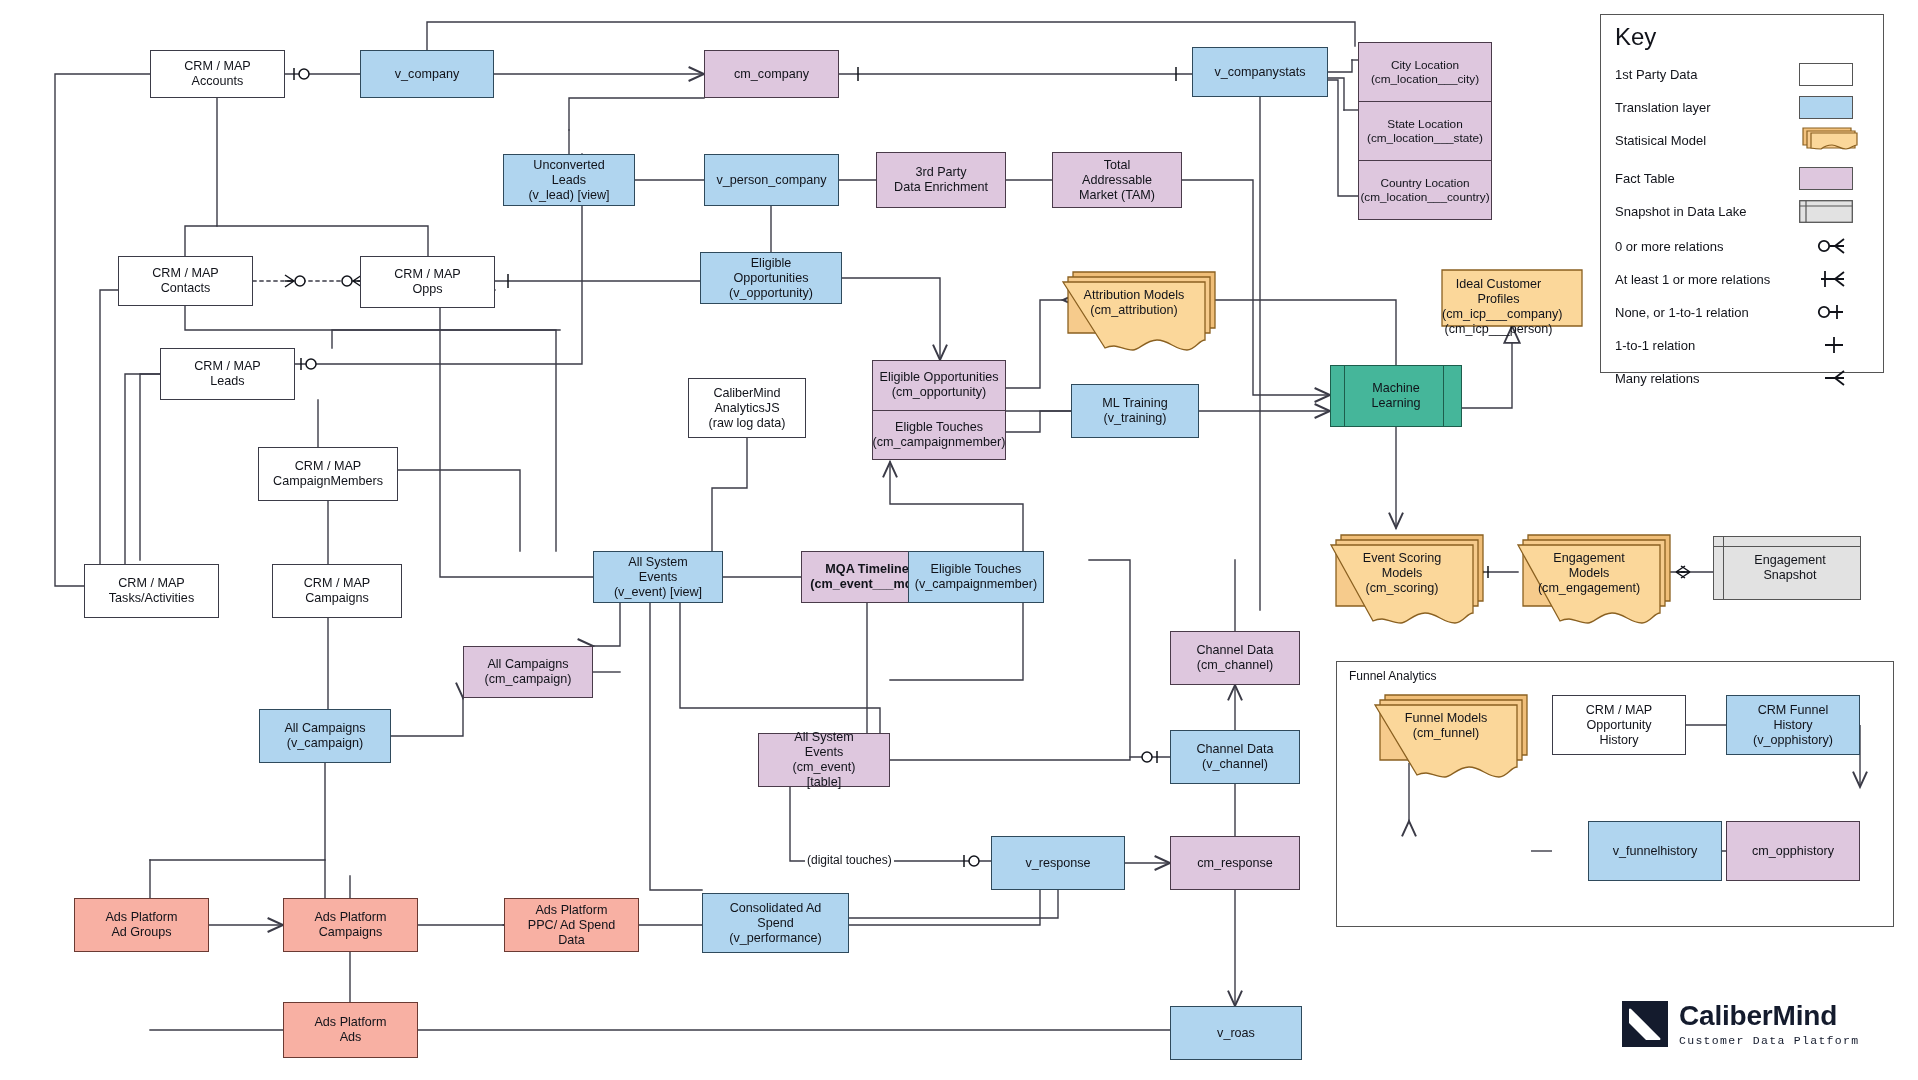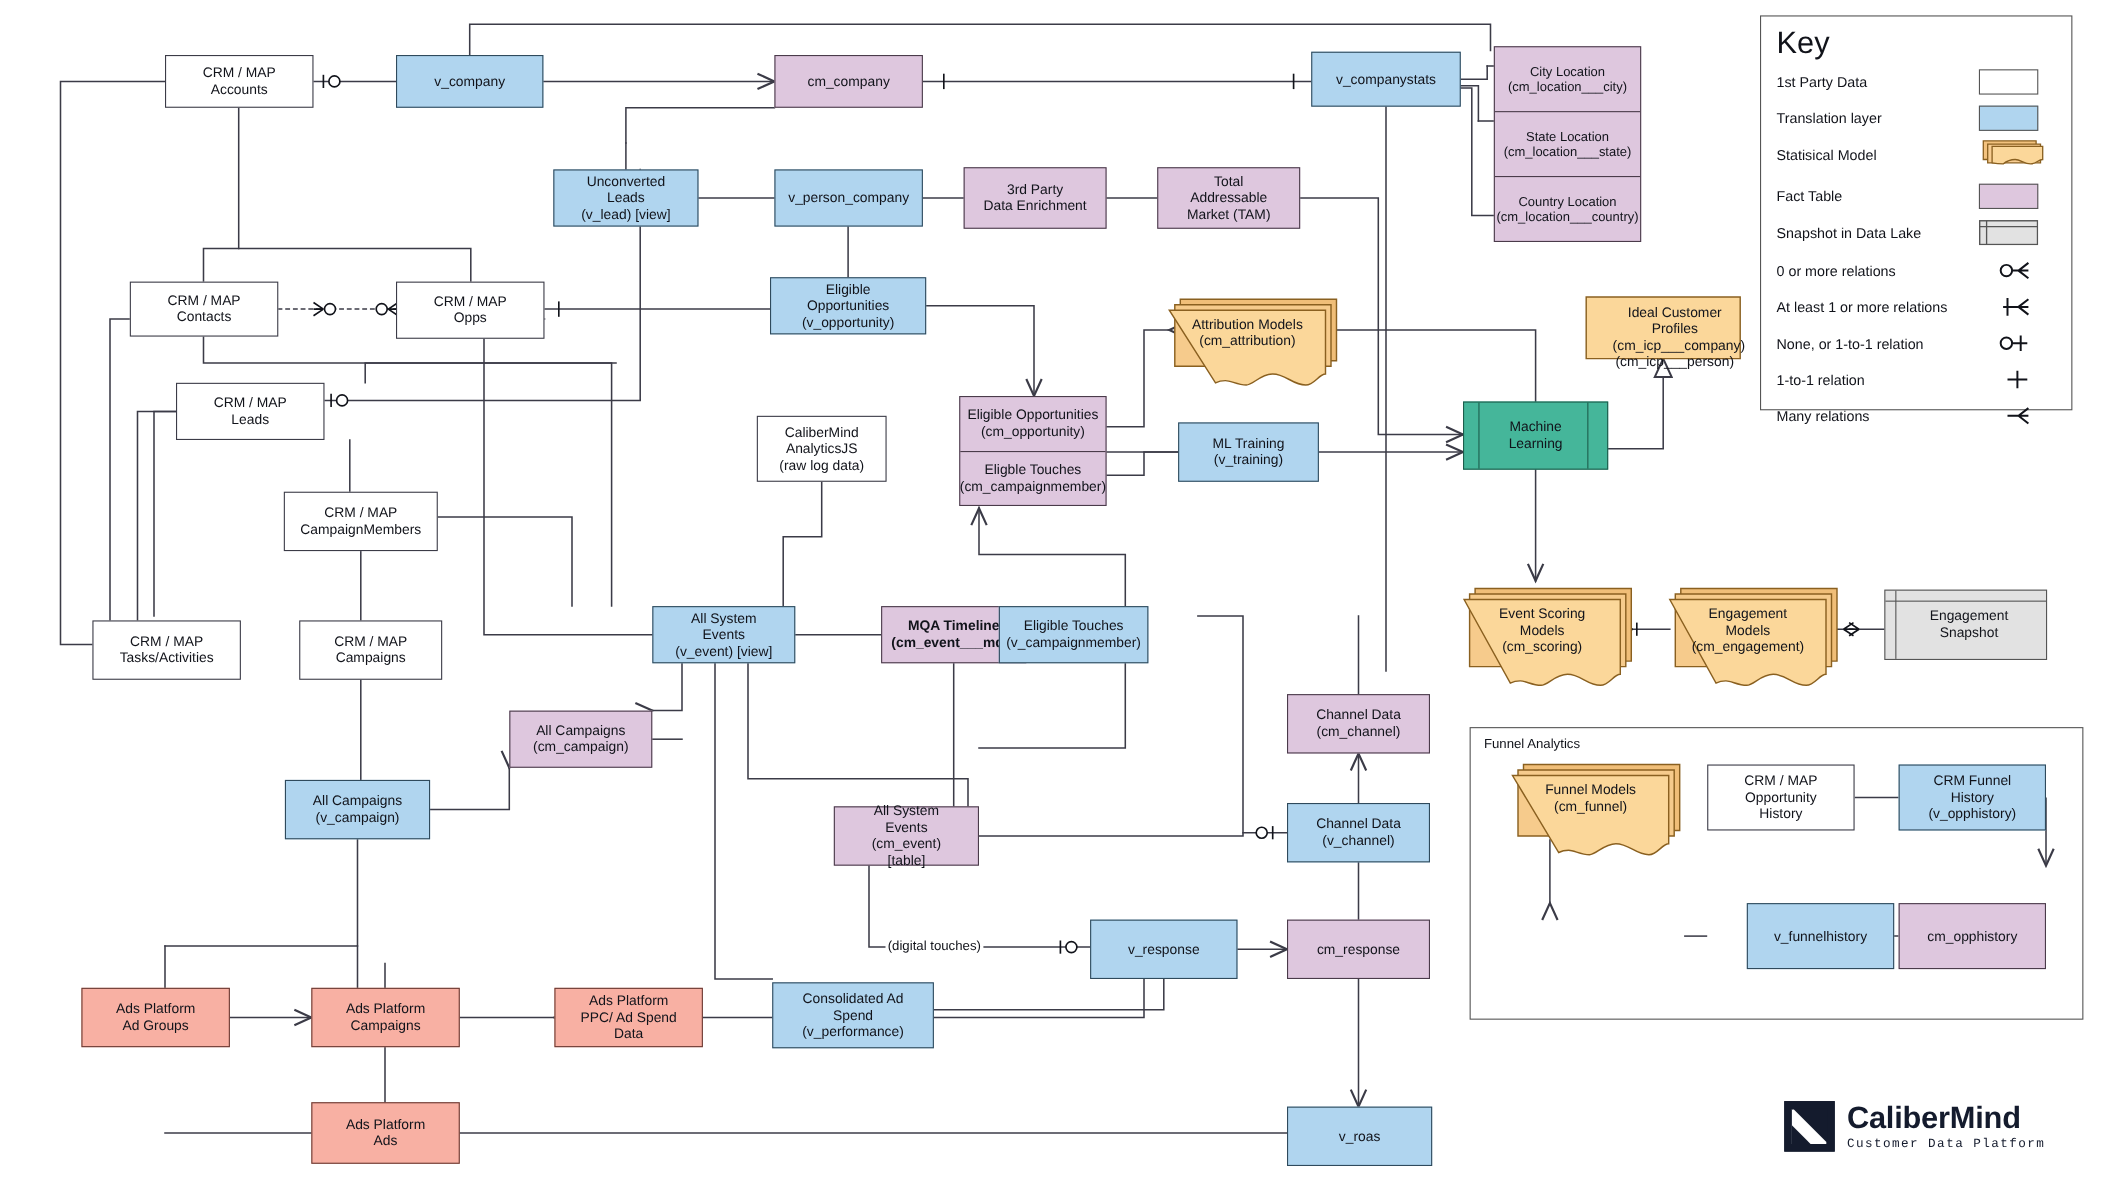--- a/index.html
+++ b/index.html
@@ -45,21 +45,21 @@
   
   .locgrp{position:absolute;box-sizing:border-box;border:1.4px solid #4a3b4a;background:#dec7de;z-index:3;
          display:flex;flex-direction:column;}
   .locgrp .cell{flex:1;display:flex;align-items:center;justify-content:center;text-align:center;
          font-size:11.8px;line-height:14px;color:#11131a;padding:1px 2px;}
   .locgrp .cell + .cell{border-top:1.4px solid #4a3b4a;}
 
   
   #key{position:absolute;left:1600px;top:14px;width:282px;height:357px;background:#fff;
        border:1.3px solid #555;z-index:5;}
-  #key .ktitle{position:absolute;left:14px;top:8px;font-size:28px;color:#11131a;}
+  #key .ktitle{position:absolute;left:14px;top:8px;font-size:24px;color:#11131a;}
   .krow{position:absolute;left:14px;right:12px;height:26px;}
   .krow .klabel{position:absolute;left:0;top:4px;font-size:13px;color:#11131a;white-space:nowrap;}
   .krow .kswatch{position:absolute;right:18px;top:0;width:54px;height:23px;border:1.3px solid #555;box-sizing:border-box;}
   .krow .ksym{position:absolute;right:18px;top:-2px;width:42px;height:26px;}
 
   
   #funnel{position:absolute;left:1336px;top:661px;width:556px;height:264px;
           background:#fff;border:1.3px solid #555;z-index:2;}
   #funnel .ftitle{position:absolute;left:12px;top:7px;font-size:12px;color:#11131a;}
 
@@ -488,21 +488,21 @@
         <path d="M10,0 h142 v56 h-142 z" fill="#f0be78" stroke="#8a6020" stroke-width="1.3"></path>
         <path d="M5,5 h142 v56 h-142 z" fill="#f6cb8c" stroke="#8a6020" stroke-width="1.3"></path>
         <path d="M0,10 h142 v58 c-6,0 -10,10 -18,10 c-12,0 -18,-10 -30,-10 c-11,0 -18,10 -24,10 c-8,0 -14,-4 -19,-4 c-5,0 -9,2 -9,2 z" fill="#fbd79a" stroke="#8a6020" stroke-width="1.3"></path>
       </svg>
       <div class="lbl" style="top: 16px; width: 142px;">Attribution Models<br>(cm_attribution)</div>
     </div>
     <div class="docstack" style="left: 1442px; top: 270px; width: 152px; height: 78px;">
       <svg width="154" height="80">
         <path d="M0,0 h140 v56 h-140 z" fill="#fbd79a" stroke="#8a6020" stroke-width="1.3"></path>
       </svg>
-      <div class="lbl" style="top: 7px; width: 113px; margin-left: 24px;">Ideal Customer Profiles<br>(cm_icp___company)<br>(cm_icp___person)</div>
+      <div class="lbl" style="top: 7px; width: 113px;">Ideal Customer Profiles<br>(cm_icp___company)<br>(cm_icp___person)</div>
     </div>
     <div class="docstack" style="left: 1331px; top: 535px; width: 154px; height: 96px;">
       <svg width="156" height="98">
         <path d="M10,0 h142 v66 h-142 z" fill="#f0be78" stroke="#8a6020" stroke-width="1.3"></path>
         <path d="M5,5 h142 v66 h-142 z" fill="#f6cb8c" stroke="#8a6020" stroke-width="1.3"></path>
         <path d="M0,10 h142 v68 c-6,0 -10,10 -18,10 c-12,0 -18,-10 -30,-10 c-11,0 -18,10 -24,10 c-8,0 -14,-4 -19,-4 c-5,0 -9,2 -9,2 z" fill="#fbd79a" stroke="#8a6020" stroke-width="1.3"></path>
       </svg>
       <div class="lbl" style="top: 16px; width: 142px;">Event Scoring<br>Models<br>(cm_scoring)</div>
     </div>
     <div class="docstack" style="left: 1518px; top: 535px; width: 154px; height: 96px;">

